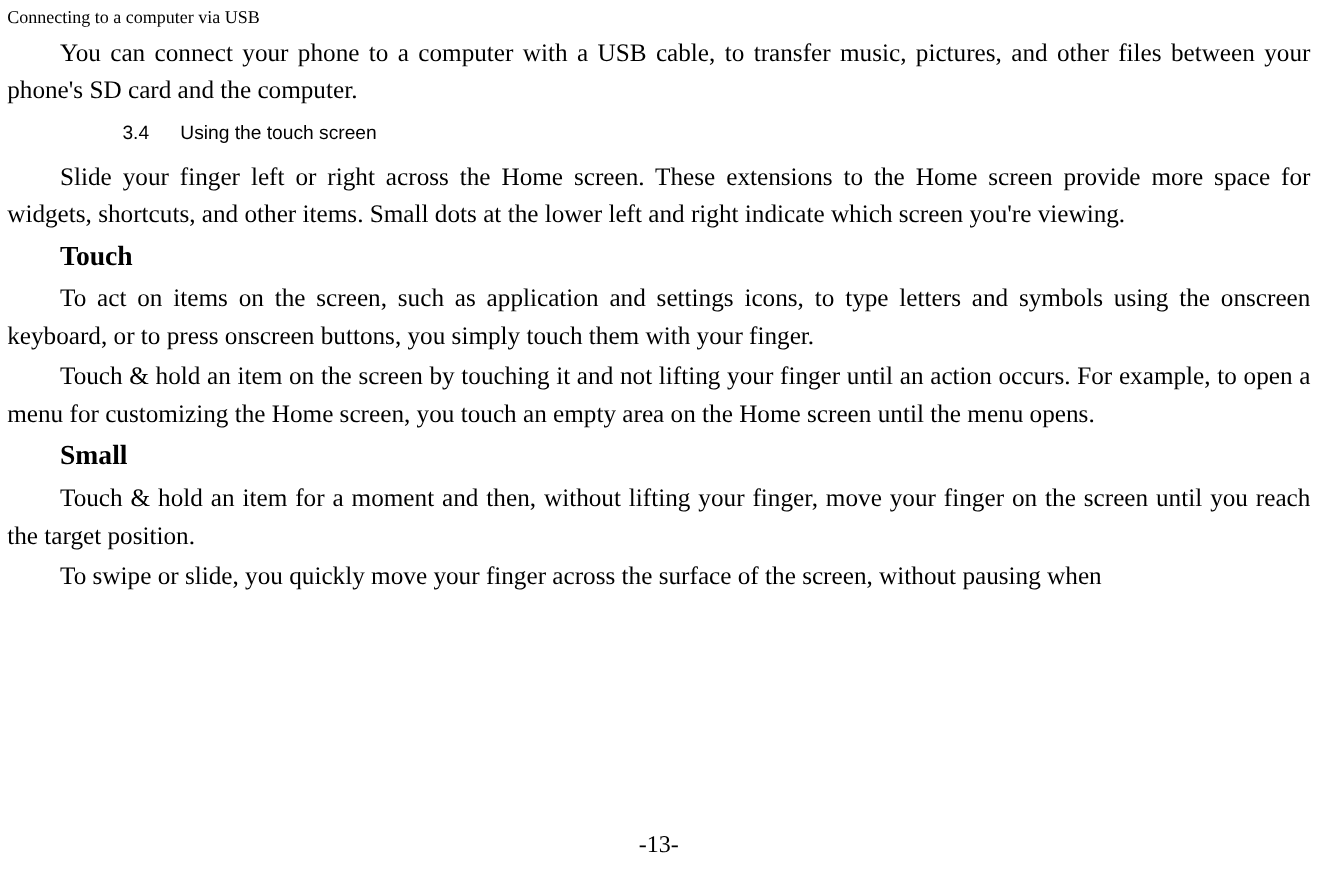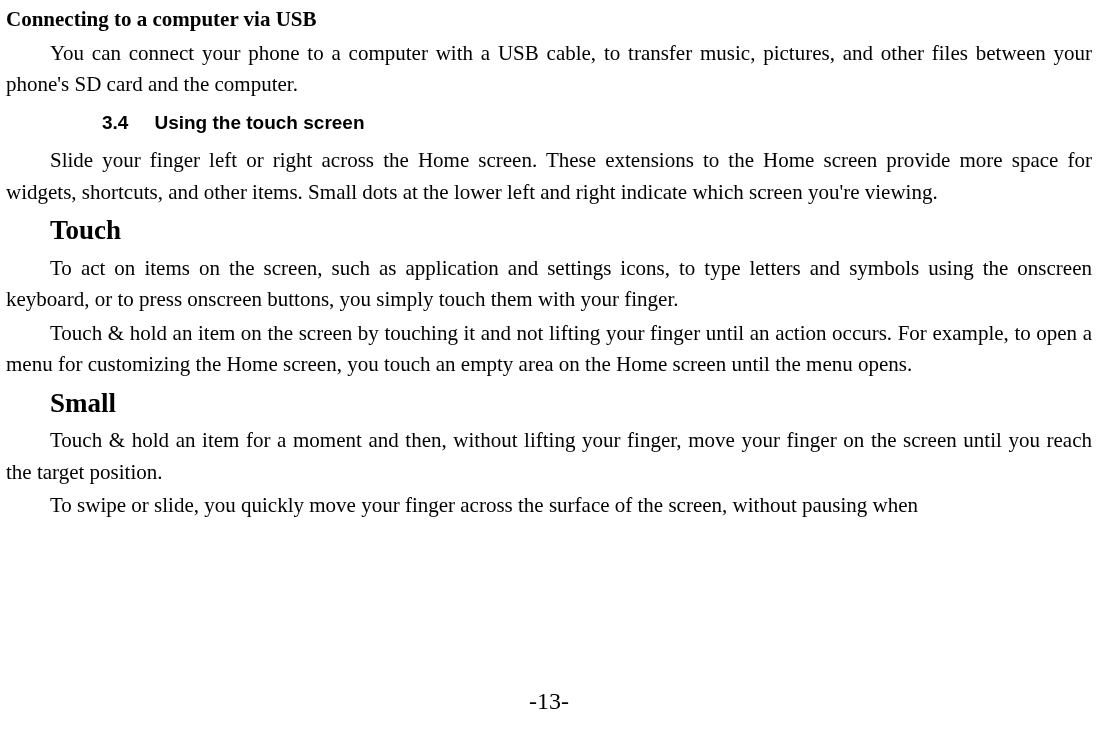--- a/index.html
+++ b/index.html
@@ -15,52 +15,52 @@
       background: #fff;
       width: 1098px;
       height: 731px;
       padding: 0;
       position: relative;
     }
     .page {
       padding: 4px 6px 0 6px;
     }
     .bold-heading {
-      font-weight: bold;
-      font-size: 21px;
+      font-weight: normal;
+      font-size: 15px;
       margin-bottom: 2px;
     }
     .body-text {
       text-align: justify;
       text-indent: 44px;
       margin-bottom: 2px;
     }
     .section-number-heading {
       font-family: Arial, Helvetica, sans-serif;
-      font-weight: bold;
-      font-size: 19px;
+      font-weight: normal;
+      font-size: 16px;
       margin: 8px 0 8px 96px;
     }
     .sub-bold {
       font-weight: bold;
-      font-size: 27px;
+      font-size: 23px;
       margin-left: 44px;
       margin-bottom: 2px;
     }
     .section-gap {
       display: inline-block;
       width: 26px;
     }
     .page-number {
       position: absolute;
       bottom: 12px;
       left: 0;
       width: 100%;
       text-align: center;
-      font-size: 24px;
+      font-size: 20px;
     }
   </style>
 </head>
 <body>
 
 <div class="page">
   <div class="bold-heading">Connecting to a computer via USB</div>
   <div class="body-text">You can connect your phone to a computer with a USB cable, to transfer music, pictures, and other files between your phone's SD card and the computer.</div>
 
   <div class="section-number-heading">

